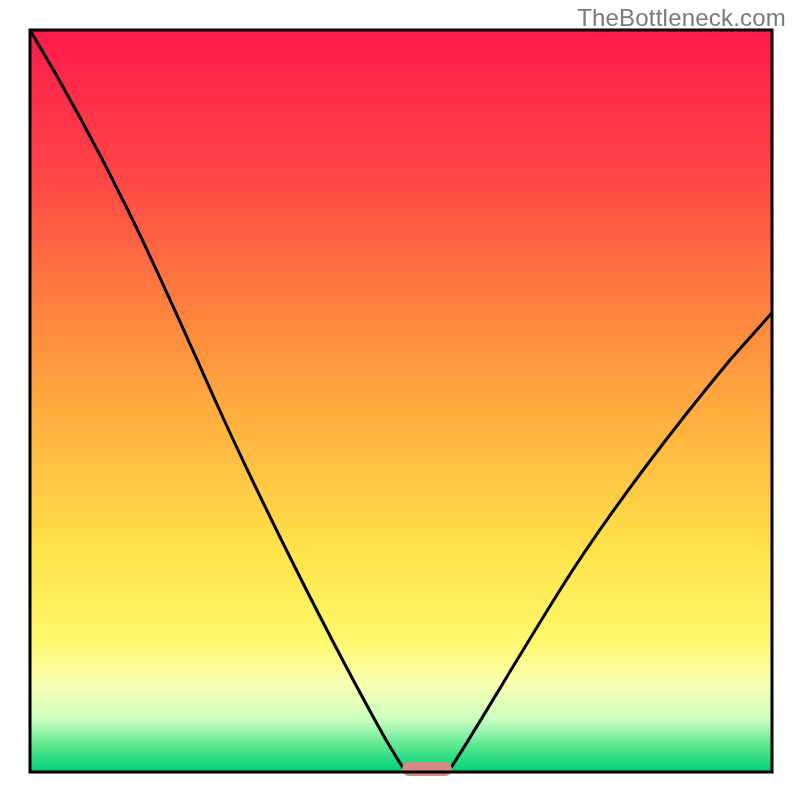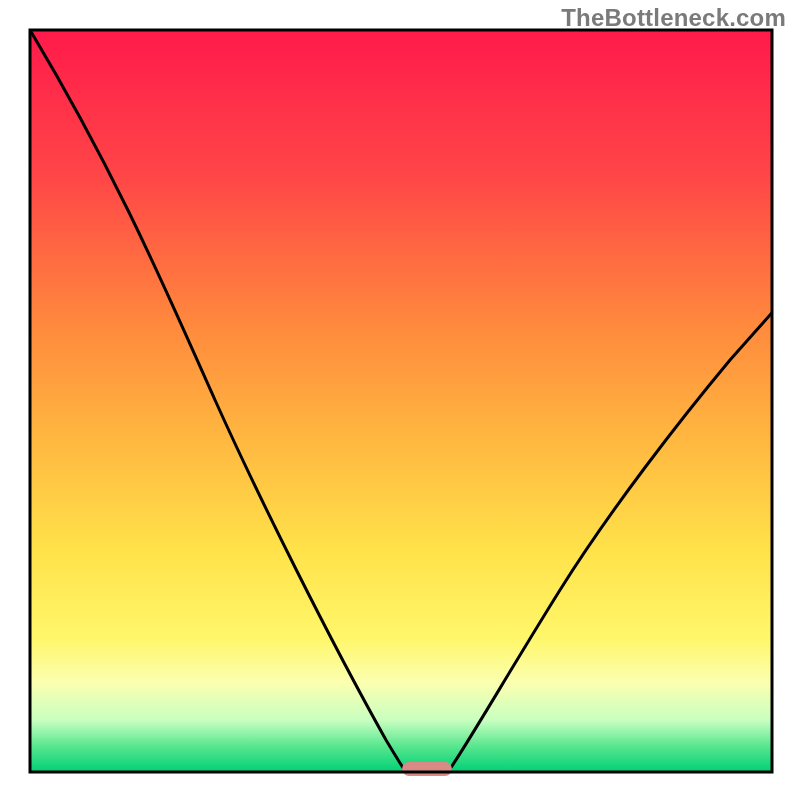--- a/index.html
+++ b/index.html
@@ -15,21 +15,21 @@
     height: 800px;
     position: relative;
   }
   .watermark {
     position: absolute;
     top: 4px;
     right: 14px;
     font-size: 24px;
     color: #7a7a7a;
     letter-spacing: 0.2px;
-    font-weight: 700;
+    font-weight: 400;
     text-align: right;
   }
   svg { display: block; }
 </style>
 </head>
 <body>
 
 <div class="chart-wrap">
   <svg viewBox="0 0 800 800" width="800" height="800">
     <defs>

